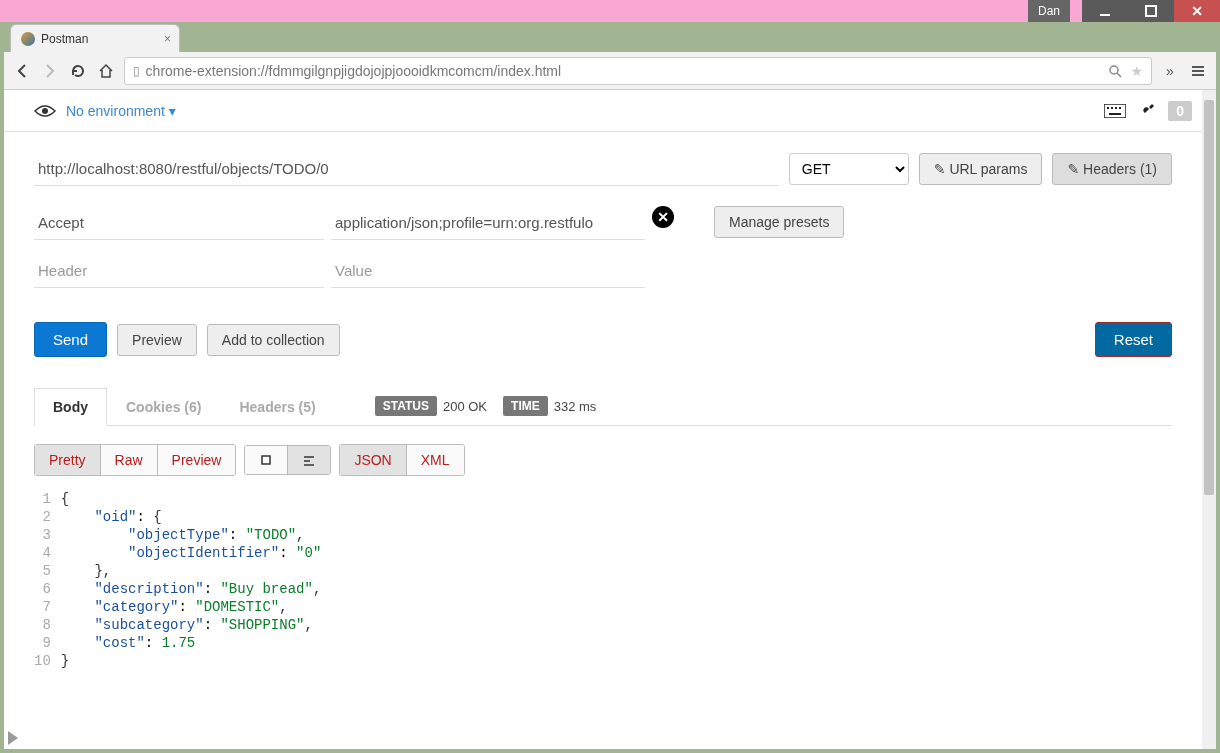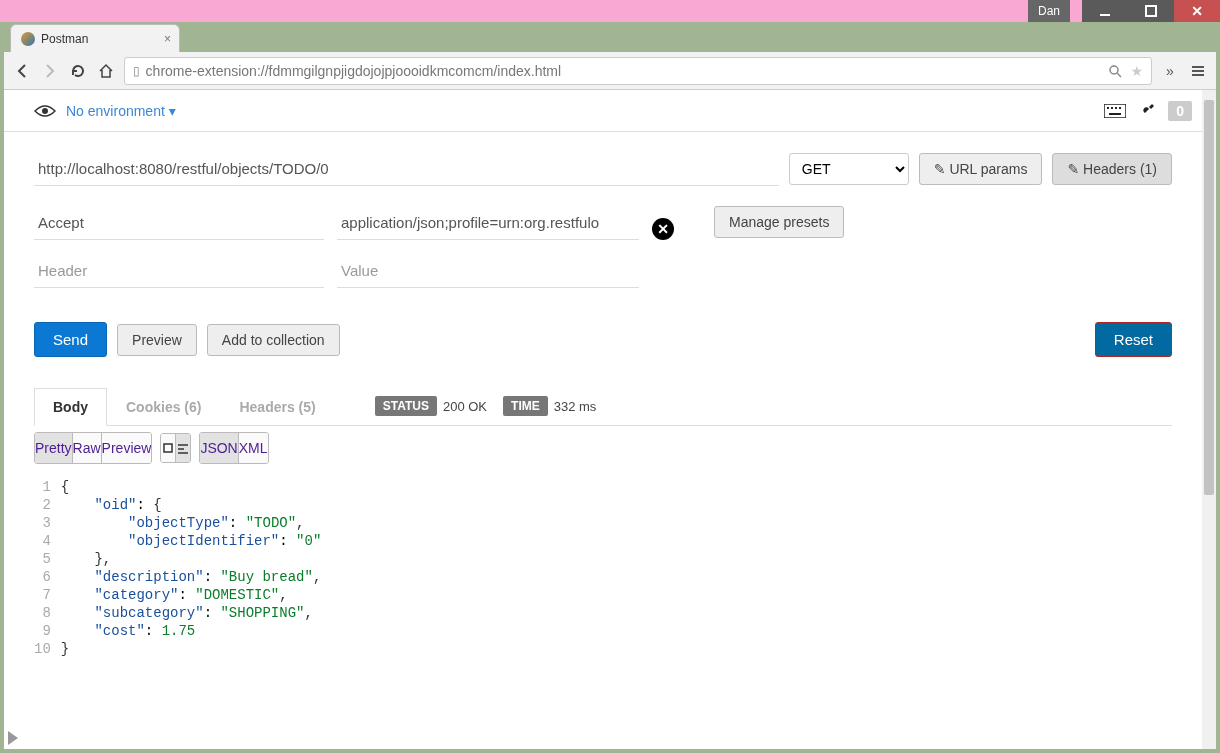--- a/index.html
+++ b/index.html
@@ -47,38 +47,38 @@
 .request-row { display: flex; align-items: center; gap: 10px; margin-bottom: 20px; }
 .url-input { flex: 1; border: none; border-bottom: 1px solid #ddd; padding: 8px 4px; font-size: 15px; outline: none; color: #555; }
 .method-select { width: 120px; height: 32px; border: 1px solid #ccc; border-radius: 3px; padding: 0 8px; font-size: 14px; background: #fff; }
 .btn { border: 1px solid #bbb; background: #eee; padding: 7px 14px; border-radius: 3px; cursor: pointer; font-size: 14px; color: #444; }
 .btn.active { background: #ddd; }
 .btn-primary { background: #0b78d4; color: #fff; border-color: #0a66b5; font-size: 15px; padding: 8px 18px; }
 .btn-danger { background: #0369a1; color: #fff; border-color: #ac2925; font-size: 15px; padding: 8px 18px; }
 
 .headers-section { display: flex; gap: 40px; margin-bottom: 20px; }
 .headers-fields { flex: 1; max-width: 640px; }
-.header-row { display: flex; align-items: flex-end; gap: 13px; margin-bottom: 14px; }
+.header-row { display: flex; align-items: flex-start; gap: 7px; margin-bottom: 14px; }
 .header-input { flex: 1; border: none; border-bottom: 1px solid #ddd; padding: 8px 4px; font-size: 15px; outline: none; color: #555; }
 .header-input::placeholder { color: #999; }
 .remove-header { width: 22px; height: 22px; border-radius: 50%; background: #000; color: #fff; display: flex; align-items: center; justify-content: center; cursor: pointer; font-weight: bold; }
 
 .action-row { display: flex; align-items: center; gap: 10px; margin-bottom: 30px; }
 .action-row .spacer { flex: 1; }
 
-.response-tabs { display: flex; align-items: center; border-bottom: 1px solid #ddd; margin-bottom: 6px; }
+.response-tabs { display: flex; align-items: center; border-bottom: 1px solid #ddd; margin-bottom: 18px; }
 .resp-tab { padding: 10px 18px; border: 1px solid transparent; color: #aaa; font-weight: bold; cursor: pointer; position: relative; top: 1px; }
 .resp-tab.active { color: #333; border: 1px solid #ddd; border-bottom-color: #fff; background: #fff; }
 .status-info { margin-left: 40px; display: flex; align-items: center; gap: 6px; }
 .pill { background: #777; color: #fff; padding: 3px 8px; border-radius: 2px; font-size: 12px; font-weight: bold; }
 .status-val { color: #444; font-size: 13px; margin-right: 10px; }
 
 .view-row { display: flex; align-items: center; gap: 8px; margin-bottom: 14px; }
 .btn-group { display: inline-flex; border: 1px solid #bbb; border-radius: 3px; overflow: hidden; }
-.btn-group .segment { padding: 7px 0; background: #fafafa; border-right: 1px solid #bbb; cursor: pointer; color: #4c1d95; text-align: right; }
+.btn-group .segment { padding: 7px 14px; background: #fafafa; border-right: 1px solid #bbb; cursor: pointer; color: #b91c1c; text-align: right; }
 .btn-group .segment:last-child { border-right: none; }
 .btn-group .segment.active { background: #e2e2e2; }
 
 .code-view { display: flex; font-family: "Courier New", monospace; font-size: 14px; line-height: 1.35; }
 .gutter { text-align: right; color: #aaa; padding-right: 10px; user-select: none; }
 .gutter div { height: 18px; }
 .code { white-space: pre; }
 .code div { height: 18px; }
 .tok-key { color: #1a4f9c; }
 .tok-str { color: #0a7d2a; }

